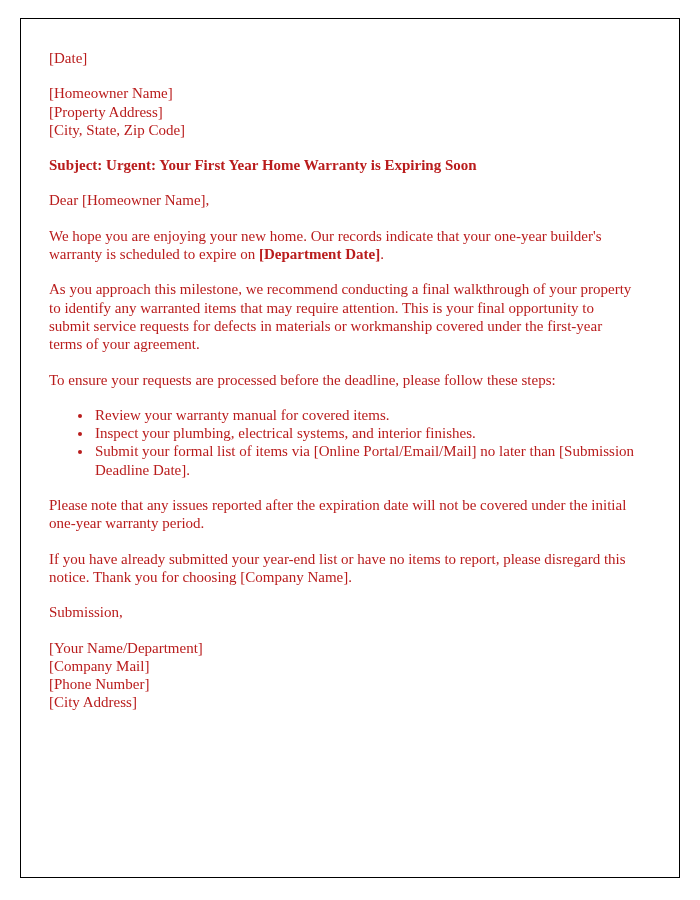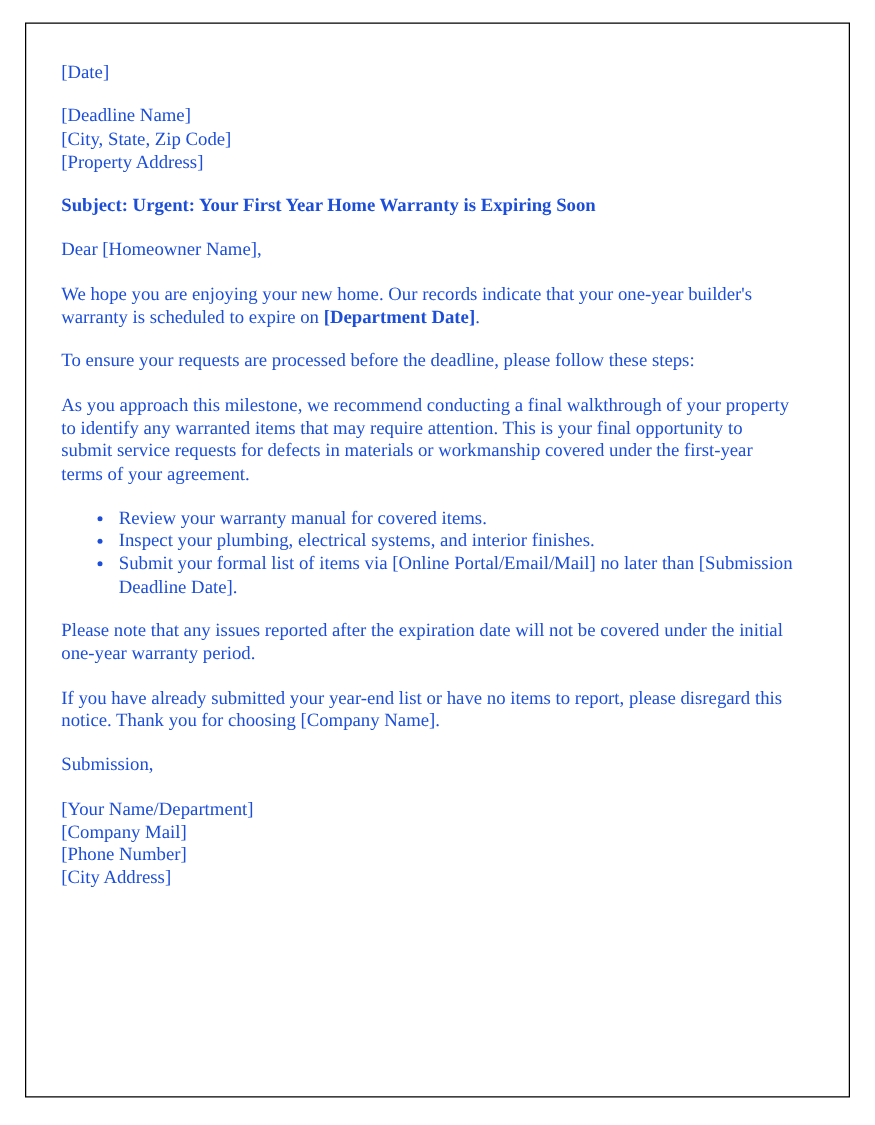--- a/index.html
+++ b/index.html
@@ -6,21 +6,21 @@
     margin: 0;
     padding: 0;
     background: #ffffff;
   }
   .page {
     position: relative;
     width: 700px;
     height: 900px;
     background: #ffffff;
     font-family: "Liberation Serif", serif;
-    color: #1d4ed8;
+    color: #b91c1c;
   }
   .letter {
     position: absolute;
     top: 18px;
     left: 20px;
     width: 660px;
     height: 860px;
     border: 1px solid #000000;
     box-sizing: border-box;
     padding: 30px 28px 28px 28px;
@@ -55,34 +55,34 @@
 </style>
 </head>
 <body>
 
 <div class="page">
   <div class="letter">
 
     <p>[Date]</p>
 
     <div class="block">
-      <p>[Deadline Name]</p>
+      <p>[Homeowner Name]</p>
+      <p>[Property Address]</p>
       <p>[City, State, Zip Code]</p>
-      <p>[Property Address]</p>
     </div>
 
     <p class="bold para">Subject: Urgent: Your First Year Home Warranty is Expiring Soon</p>
 
     <p class="para">Dear [Homeowner Name],</p>
 
     <p class="para"><span>We hope you are enjoying your new home. Our records indicate that your one-year builder's warranty is scheduled to expire on </span><strong>[Department Date]</strong><span>.</span></p>
 
+    <p class="para">As you approach this milestone, we recommend conducting a final walkthrough of your property to identify any warranted items that may require attention. This is your final opportunity to submit service requests for defects in materials or workmanship covered under the first-year terms of your agreement.</p>
+
     <p class="para">To ensure your requests are processed before the deadline, please follow these steps:</p>
-
-    <p class="para">As you approach this milestone, we recommend conducting a final walkthrough of your property to identify any warranted items that may require attention. This is your final opportunity to submit service requests for defects in materials or workmanship covered under the first-year terms of your agreement.</p>
 
     <ul class="steps">
       <li>Review your warranty manual for covered items.</li>
       <li>Inspect your plumbing, electrical systems, and interior finishes.</li>
       <li>Submit your formal list of items via [Online Portal/Email/Mail] no later than [Submission Deadline Date].</li>
     </ul>
 
     <p class="para">Please note that any issues reported after the expiration date will not be covered under the initial one-year warranty period.</p>
 
     <p class="para">If you have already submitted your year-end list or have no items to report, please disregard this notice. Thank you for choosing [Company Name].</p>

